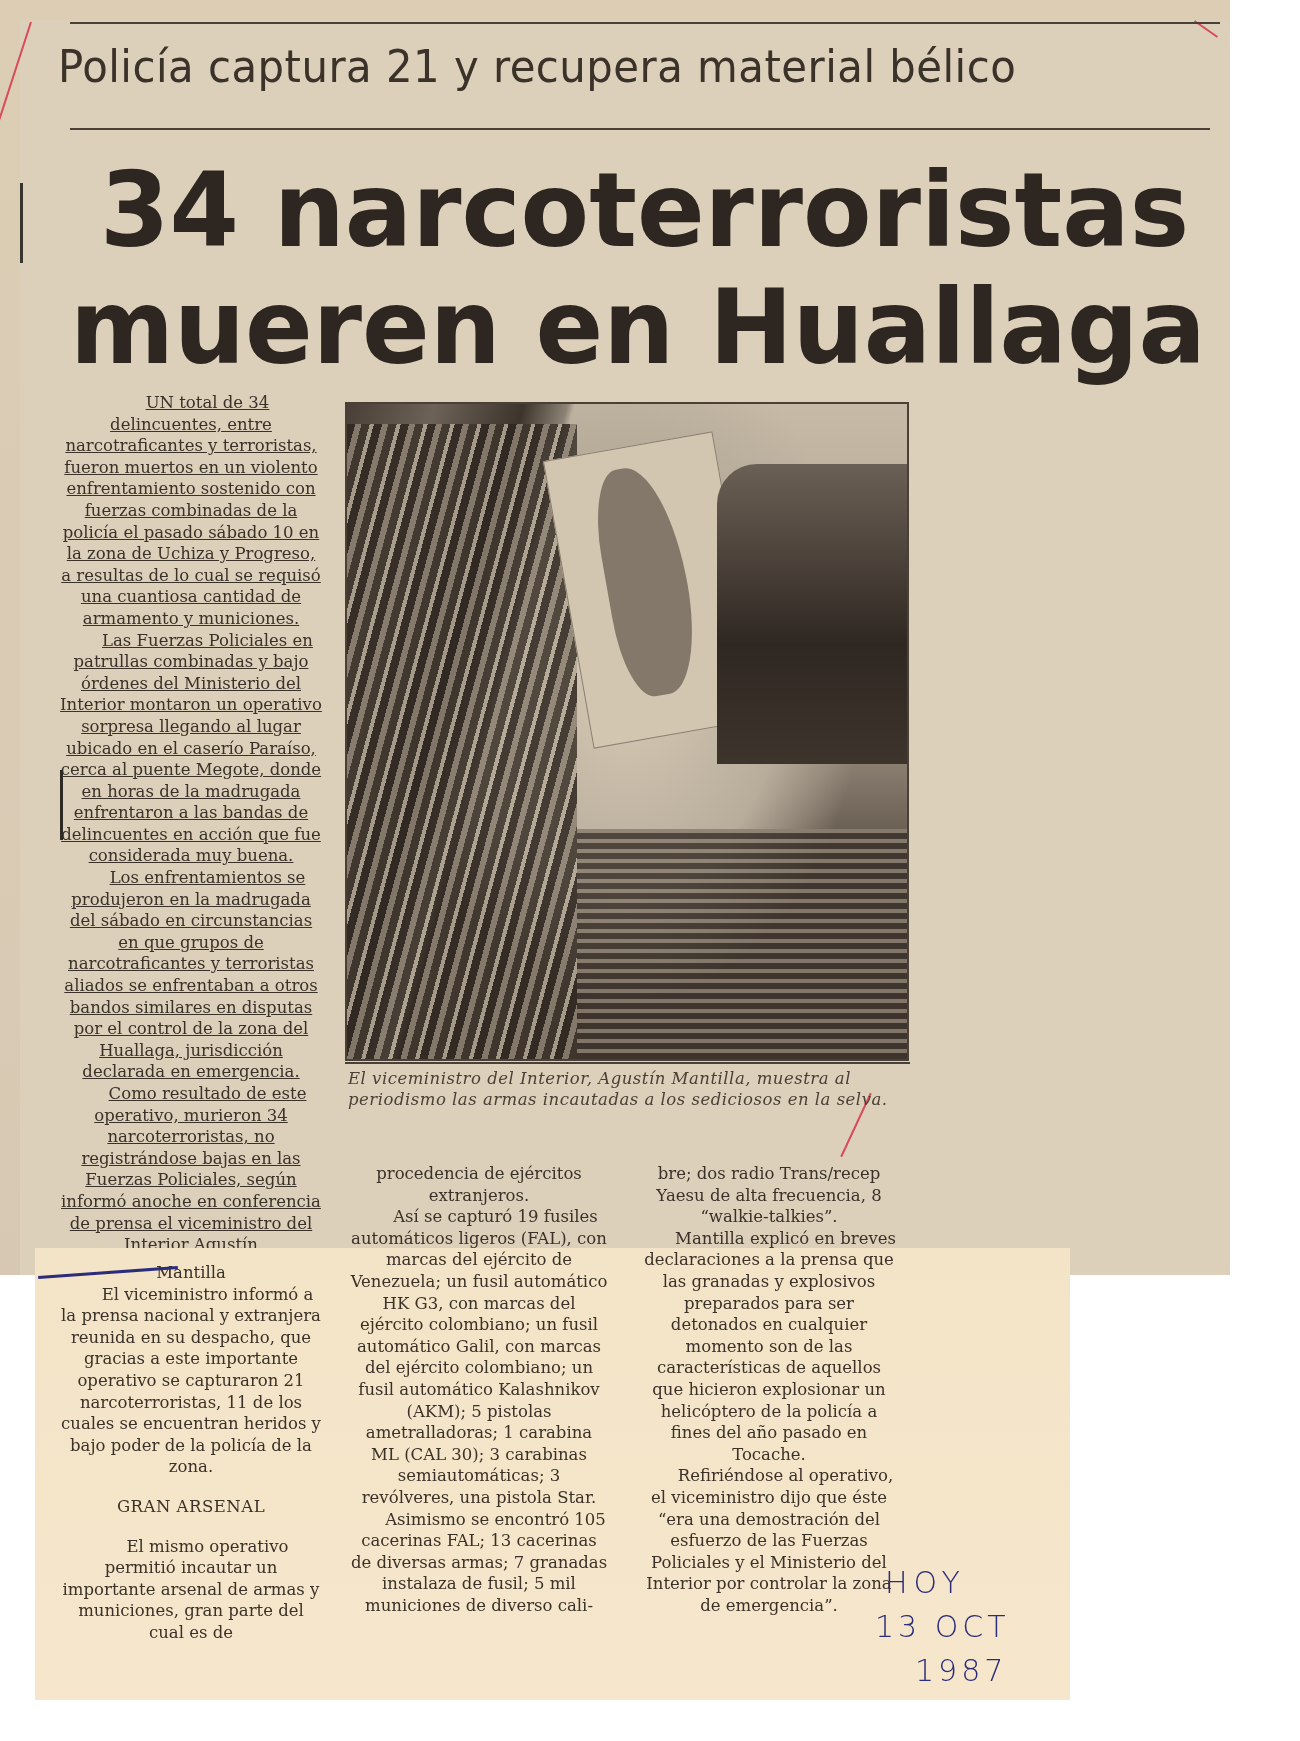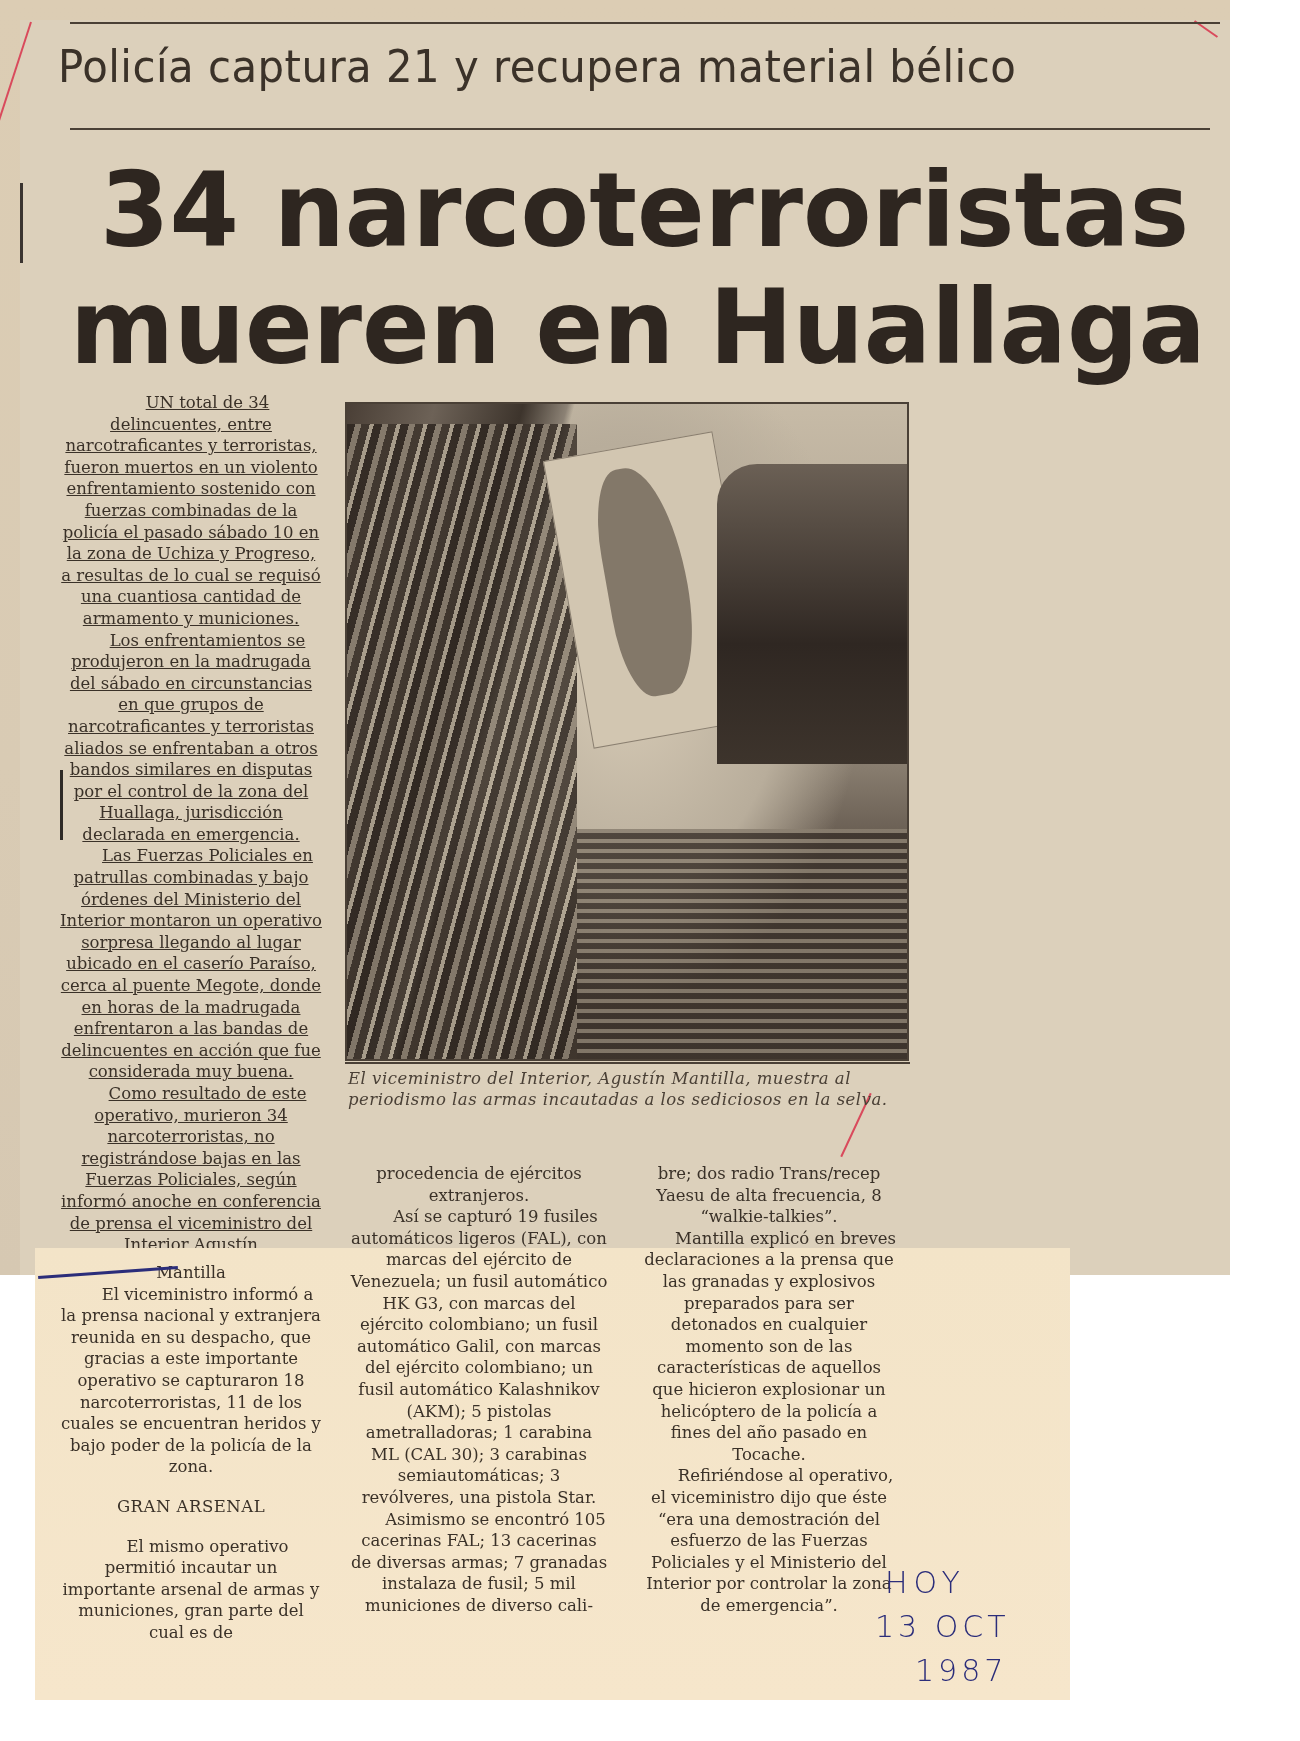--- a/index.html
+++ b/index.html
@@ -72,22 +72,22 @@
 
 <div class="rule" style="left:70px; top:22px; width:1150px;"></div>
 <div class="kicker">Policía captura 21 y recupera material bélico</div>
 <div class="rule" style="left:70px; top:128px; width:1140px;"></div>
 
 <div class="headline hl1">34 narcoterroristas</div>
 <div class="headline hl2">mueren en Huallaga</div>
 
 <div class="col col1">
   <p>UN total de 34 delincuentes, entre narcotraficantes y terroristas, fueron muertos en un violento enfrentamiento sostenido con fuerzas combinadas de la policía el pasado sábado 10 en la zona de Uchiza y Progreso, a resultas de lo cual se requisó una cuantiosa cantidad de armamento y municiones.</p>
+  <p>Las Fuerzas Policiales en patrullas combinadas y bajo órdenes del Ministerio del Interior montaron un operativo sorpresa llegando al lugar ubicado en el caserío Paraíso, cerca al puente Megote, donde en horas de la madrugada enfrentaron a las bandas de delincuentes en acción que fue considerada muy buena.</p>
   <p>Los enfrentamientos se produjeron en la madrugada del sábado en circunstancias en que grupos de narcotraficantes y terroristas aliados se enfrentaban a otros bandos similares en disputas por el control de la zona del Huallaga, jurisdicción declarada en emergencia.</p>
-  <p>Las Fuerzas Policiales en patrullas combinadas y bajo órdenes del Ministerio del Interior montaron un operativo sorpresa llegando al lugar ubicado en el caserío Paraíso, cerca al puente Megote, donde en horas de la madrugada enfrentaron a las bandas de delincuentes en acción que fue considerada muy buena.</p>
   <p>Como resultado de este operativo, murieron 34 narcoterroristas, no registrándose bajas en las Fuerzas Policiales, según informó anoche en conferencia de prensa el viceministro del Interior Agustín</p>
 </div>
 <div class="staple2"></div>
 
 <div class="photo">
   <div class="rifles"></div>
   <div class="map"></div>
   <div class="people"></div>
   <div class="ammo"></div>
 </div>
@@ -103,21 +103,21 @@
 </div>
 
 <div class="col col3">
   <p class="noindent">bre; dos radio Trans/recep Yaesu de alta frecuencia, 8 “walkie-talkies”.</p>
   <p>Mantilla explicó en breves declaraciones a la prensa que las granadas y explosivos preparados para ser detonados en cualquier momento son de las características de aquellos que hicieron explosionar un helicóptero de la policía a fines del año pasado en Tocache.</p>
   <p>Refiriéndose al operativo, el viceministro dijo que éste “era una demostración del esfuerzo de las Fuerzas Policiales y el Ministerio del Interior por controlar la zona de emergencia”.</p>
 </div>
 
 <div class="col col1b">
   <p class="noindent">Mantilla</p>
-  <p>El viceministro informó a la prensa nacional y extranjera reunida en su despacho, que gracias a este importante operativo se capturaron 18 narcoterroristas, 11 de los cuales se encuentran heridos y bajo poder de la policía de la zona.</p>
+  <p>El viceministro informó a la prensa nacional y extranjera reunida en su despacho, que gracias a este importante operativo se capturaron 21 narcoterroristas, 11 de los cuales se encuentran heridos y bajo poder de la policía de la zona.</p>
   <p class="subhead">GRAN ARSENAL</p>
   <p>El mismo operativo permitió incautar un importante arsenal de armas y municiones, gran parte del cual es de</p>
 </div>
 <div class="pen-underline"></div>
 
 <div class="handwriting">
   <div class="hw1">HOY</div>
   <div class="hw2">13 OCT</div>
   <div class="hw3">1987</div>
 </div>

